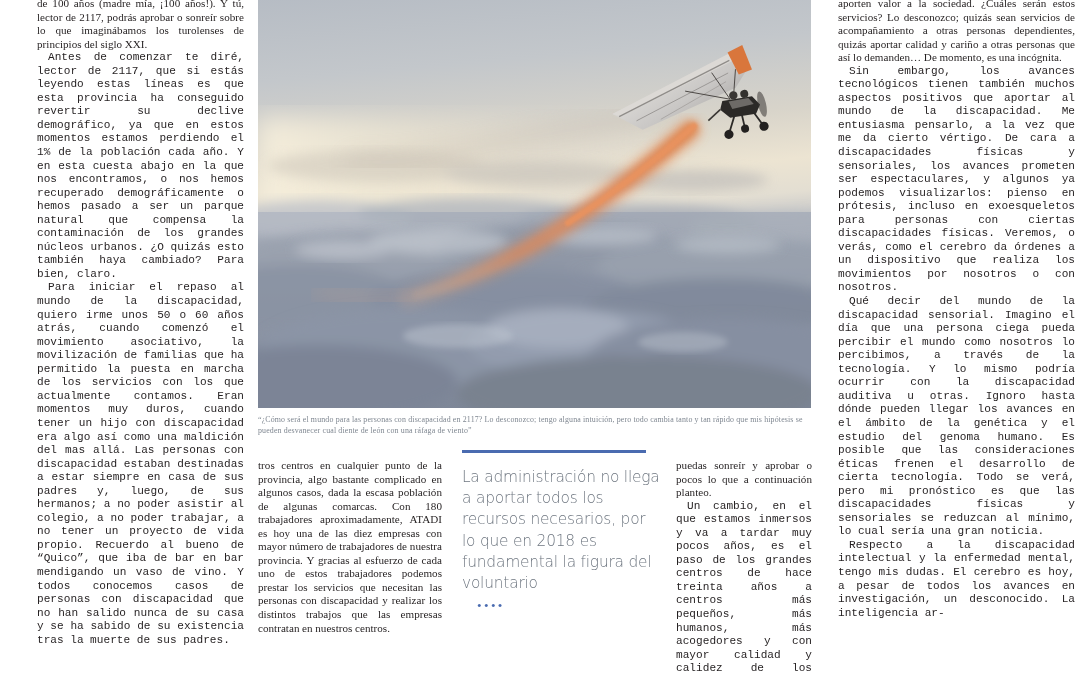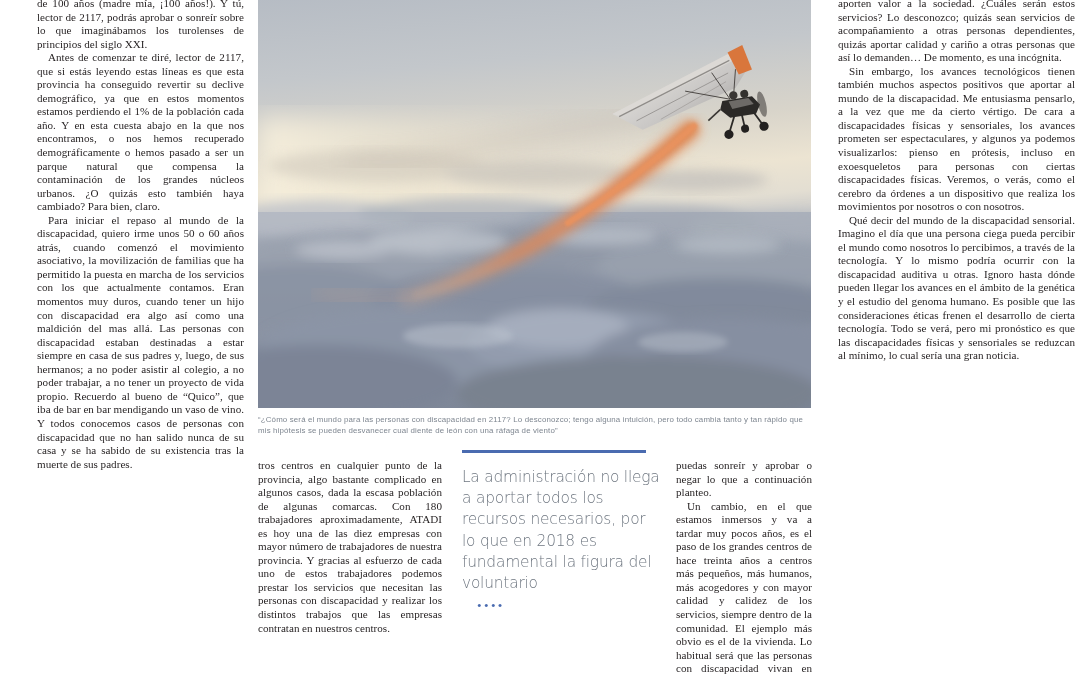--- a/index.html
+++ b/index.html
@@ -19,21 +19,21 @@
     font-size:11.1px;
     line-height:13.55px;
     color:#231f20;
     text-align:justify;
     text-justify:inter-word;
     -webkit-hyphens:none;hyphens:none;
     word-spacing:-0.15px;
     letter-spacing:0.02px;
   }
   .bodycol p{margin:0;}
-  .bodycol p.ind{text-indent:11px;}
+  .bodycol p.ind{text-indent:11px;font-family:Liberation Mono, monospace;}
   .bodycol p.noind{text-indent:0;}
 
   
   #col1{left:37px;top:-3px;width:207px;}
   
   #col4{left:838px;top:-3px;width:237px;}
   
   #col2{left:258px;top:459px;width:184px;}
   
   #col3{left:676px;top:459px;width:136px;}
@@ -46,21 +46,21 @@
     left:258px;top:-2px;width:553px;height:410px;
     overflow:hidden;
     background:#8e97a6;
   }
   .photo svg{display:block;width:553px;height:410px;}
 
   
   .caption{
     position:absolute;
     left:258px;top:414px;width:553px;
-    font-family:Liberation Sans, sans-serif;
+    font-family:Liberation Serif, serif;
     font-size:7.9px;
     line-height:11.4px;
     color:#7e8690;
     letter-spacing:0.15px;
     text-align:left;
   }
 
   
   .pullwrap{position:absolute;left:462px;top:450px;width:215px;}
   .pullrule{
@@ -237,23 +237,24 @@
     <p class="noind">tros centros en cualquier punto de la provincia, algo bastante complicado en algunos casos, dada la escasa población de algunas comarcas. Con 180 trabajadores aproximadamente, ATADI es hoy una de las diez empresas con mayor número de trabajadores de nuestra provincia. Y gracias al esfuerzo de cada uno de estos trabajadores podemos prestar los servicios que necesitan las personas con discapacidad y realizar los distintos trabajos que las empresas contratan en nuestros centros.</p>
   </div>
 
   <div class="pullwrap">
     <div class="pullrule"></div>
     <div class="pulltext">La administración no llega a aportar todos los recursos necesarios, por lo que en 2018 es fundamental la figura del voluntario</div>
   </div>
   <div class="pulldots">••••</div>
 
   <div class="bodycol" id="col3">
-    <p class="noind">puedas sonreír y aprobar o negar lo que a continuación planteo.</p>
+    <p class="noind">puedas sonreír y aprobar o pocos lo que a continuación planteo.</p>
     <p class="ind">Un cambio, en el que estamos inmersos y va a tardar muy pocos años, es el paso de los grandes centros de hace treinta años a centros más pequeños, más humanos, más acogedores y con mayor calidad y calidez de los servicios, siempre dentro de la comunidad. El ejemplo más obvio es el de la vivienda. Lo habitual será que las personas con discapacidad vivan en pisos y casas, igual que el resto de la población, dejando las residencias pa-</p>
   </div>
 
   <div class="bodycol" id="col4">
     <p class="noind">aporten valor a la sociedad. ¿Cuáles serán estos servicios? Lo desconozco; quizás sean servicios de acompañamiento a otras personas dependientes, quizás aportar calidad y cariño a otras personas que así lo demanden… De momento, es una incógnita.</p>
     <p class="ind">Sin embargo, los avances tecnológicos tienen también muchos aspectos positivos que aportar al mundo de la discapacidad. Me entusiasma pensarlo, a la vez que me da cierto vértigo. De cara a discapacidades físicas y sensoriales, los avances prometen ser espectaculares, y algunos ya podemos visualizarlos: pienso en prótesis, incluso en exoesqueletos para personas con ciertas discapacidades físicas. Veremos, o verás, como el cerebro da órdenes a un dispositivo que realiza los movimientos por nosotros o con nosotros.</p>
     <p class="ind">Qué decir del mundo de la discapacidad sensorial. Imagino el día que una persona ciega pueda percibir el mundo como nosotros lo percibimos, a través de la tecnología. Y lo mismo podría ocurrir con la discapacidad auditiva u otras. Ignoro hasta dónde pueden llegar los avances en el ámbito de la genética y el estudio del genoma humano. Es posible que las consideraciones éticas frenen el desarrollo de cierta tecnología. Todo se verá, pero mi pronóstico es que las discapacidades físicas y sensoriales se reduzcan al mínimo, lo cual sería una gran noticia.</p>
+    <p class="ind">Respecto a la discapacidad intelectual y la enfermedad mental, tengo mis dudas. El cerebro es hoy, a pesar de todos los avances en investigación, un desconocido. La inteligencia ar-</p>
   </div>
 
 </div>
 
 </body></html>

